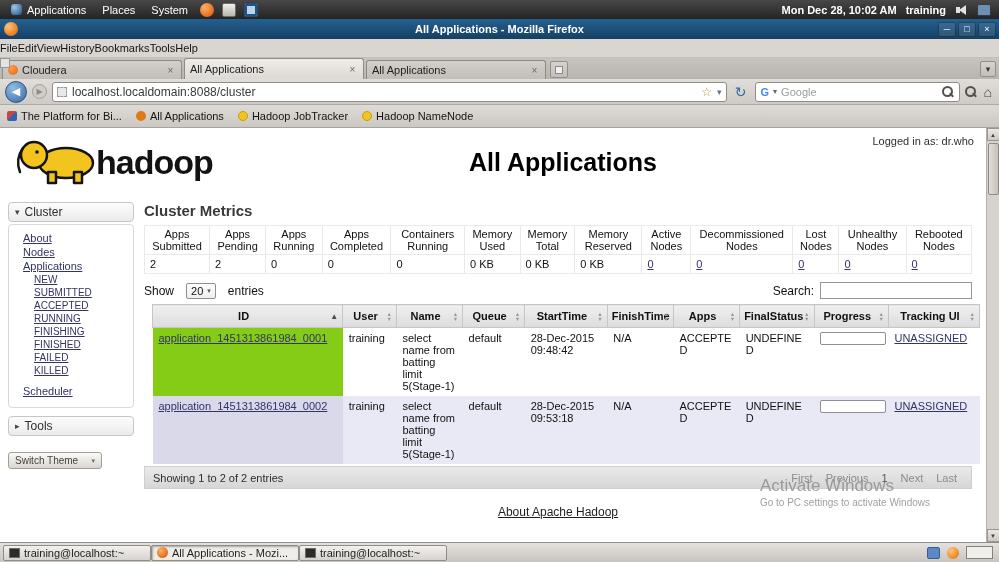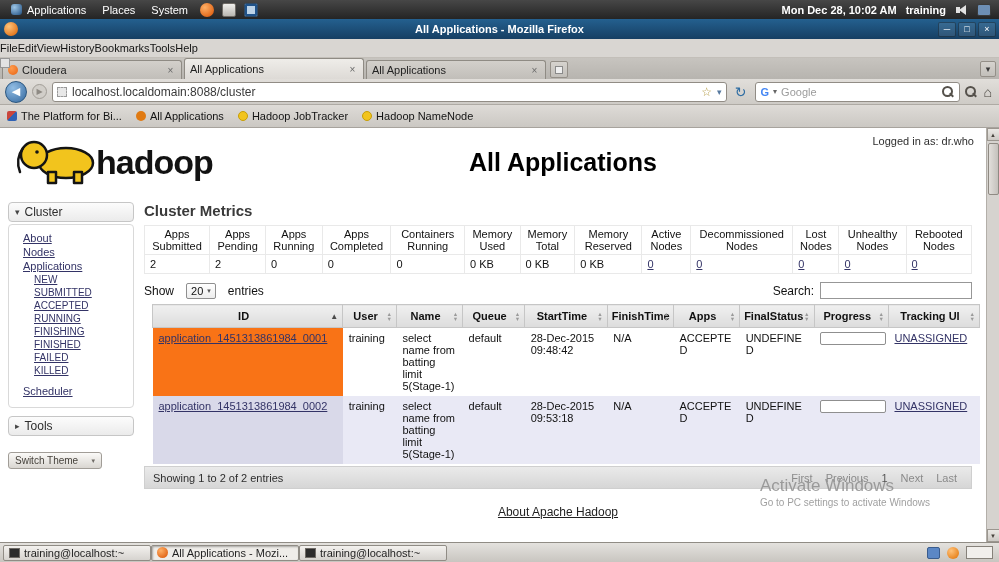--- a/index.html
+++ b/index.html
@@ -111,21 +111,21 @@
   .sel-arrow{font-size:7px;color:#555;}
   .search-group{margin-left:auto;display:flex;align-items:center;gap:6px;}
   .search-input{width:152px;height:17px;border:1px solid #979797;background:#fff;font-family:inherit;font-size:11px;padding:0 3px;}
 
   .apps-table{width:100%;border-collapse:collapse;font-size:11px;color:#111;table-layout:fixed;margin-left:8px;}
   .apps-table th{background:linear-gradient(#f0f0f0,#dcdcdc);border:1px solid #c6c6c6;font-weight:bold;padding:5px 12px 5px 4px;text-align:center;vertical-align:middle;position:relative;}
   .sort-asc-icon{position:absolute;right:4px;top:50%;transform:translateY(-50%);font-size:8px;color:#4a4a4a;}
   .sort-both{position:absolute;right:4px;top:50%;transform:translateY(-50%);display:inline-flex;flex-direction:column;line-height:4.5px;font-size:5.5px;color:#9a9a9a;}
   .apps-table td{padding:4px 6px;vertical-align:top;word-wrap:break-word;}
   tr.row-1{background:#fff;}
-  tr.row-1 td.sort-col{background:#f97316;}
+  tr.row-1 td.sort-col{background:#84cc16;}
   tr.row-2{background:#e9e9f5;}
   tr.row-2 td.sort-col{background:#d9d9e9;}
   .apps-table a{color:#333366;text-decoration:underline;}
   .progress-bar{width:66px;height:13px;border:1px solid #8f8f8f;border-radius:2px;background:#fff;}
 
   .table-footer{margin-top:2px;background:linear-gradient(#eaeaea,#d6d6d6);border:1px solid #cfcfcf;height:23px;display:flex;align-items:center;padding:0 8px;font-size:11px;color:#2e2e2e;}
   .pagination{margin-left:auto;display:flex;gap:13px;color:#8a8a8a;padding-right:6px;}
   .pagination .current{color:#555;}
 
   .about-row{text-align:center;margin-top:16px;font-size:12px;}

